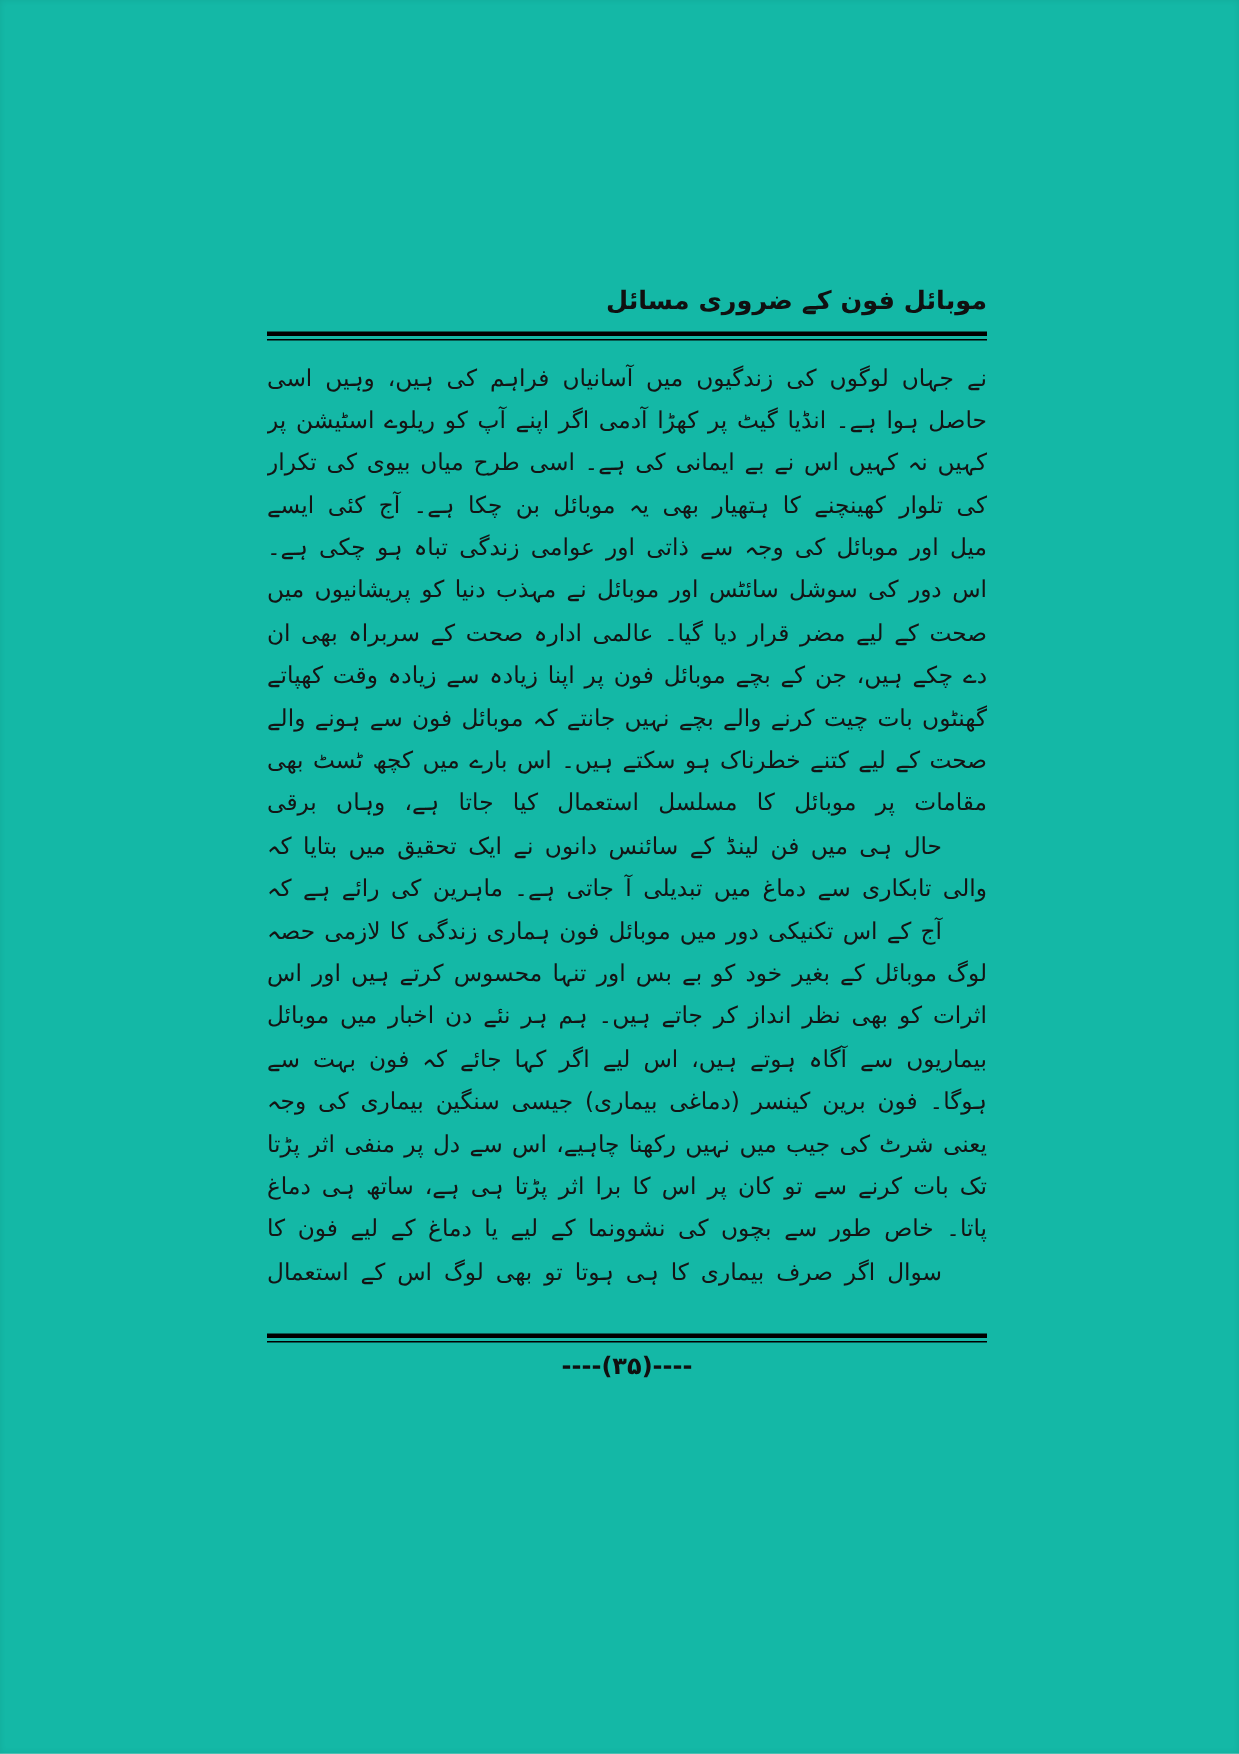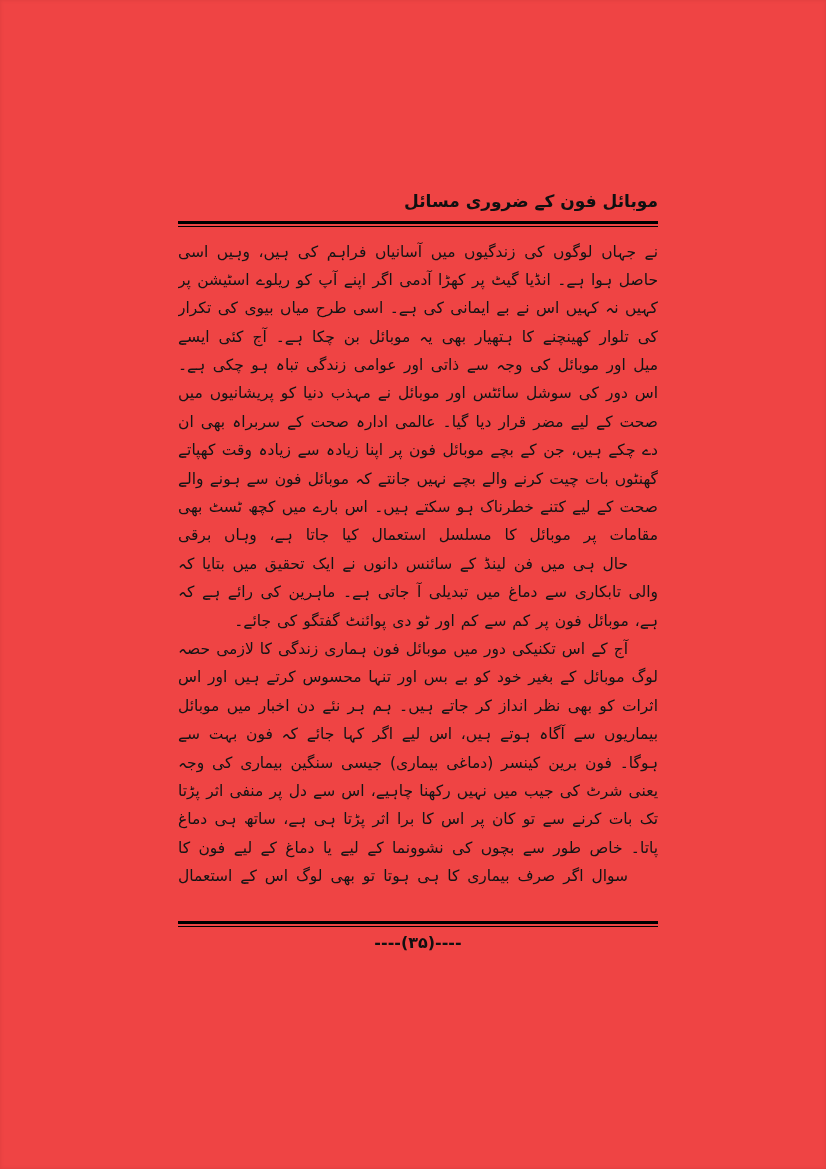--- a/index.html
+++ b/index.html
@@ -5,21 +5,21 @@
   html, body { margin: 0; padding: 0; }
   body {
     width: 826px; height: 1169px;
     background: #f4f4f2;
     font-family: "DejaVu Sans", sans-serif;
     position: relative;
     overflow: hidden;
   }
   .page {
     position: absolute; inset: 0;
-    background: #ef4444;
+    background: #14b8a6;
     box-shadow: inset 0 0 4px rgba(0,0,0,0.08);
   }
   .content {
     position: absolute;
     left: 178px; top: 186px;
     width: 480px;
     color: #141414;
   }
   
   .title {
@@ -48,21 +48,21 @@
     overflow: hidden;
     color: #141414;
     word-spacing: 1px;
   }
   .line.last   { text-align-last: right; }
   .line.indent { padding-right: 30px; }
 
   
   .footer {
     position: absolute;
-    left: 178px; top: 918px;
+    left: 178px; top: 886px;
     width: 480px;
   }
   .page-number {
     direction: ltr;
     text-align: center;
     font-weight: bold;
     font-size: 16px;
     letter-spacing: 1.5px;
     margin-top: 6px;
     color: #101010;
@@ -90,21 +90,20 @@
         <div class="line">کی تلوار کھینچنے کا ہتھیار بھی یہ موبائل بن چکا ہے۔ آج کئی ایسے معاملے سامنے آ چکے ہیں، جب ای-</div>
         <div class="line">میل اور موبائل کی وجہ سے ذاتی اور عوامی زندگی تباہ ہو چکی ہے۔ خودکشی اور قتل کا باعث بننے والے</div>
         <div class="line">اس دور کی سوشل سائٹس اور موبائل نے مہذب دنیا کو پریشانیوں میں ڈال دیا ہے۔ پہلے تو اسے</div>
         <div class="line">صحت کے لیے مضر قرار دیا گیا۔ عالمی ادارہ صحت کے سربراہ بھی ان بچوں کے والدین کو سخت انتباہ</div>
         <div class="line">دے چکے ہیں، جن کے بچے موبائل فون پر اپنا زیادہ سے زیادہ وقت کھپاتے ہیں۔ کھیل کھیل میں</div>
         <div class="line">گھنٹوں بات چیت کرنے والے بچے نہیں جانتے کہ موبائل فون سے ہونے والے خطرے ان کی</div>
         <div class="line">صحت کے لیے کتنے خطرناک ہو سکتے ہیں۔ اس بارے میں کچھ ٹسٹ بھی کیے گئے اور پتہ چلا کہ جن</div>
         <div class="line last">مقامات پر موبائل کا مسلسل استعمال کیا جاتا ہے، وہاں برقی مقناطیسی لہریں بھی بہت زیادہ ہوتی ہیں۔</div>
         <div class="line indent">حال ہی میں فن لینڈ کے سائنس دانوں نے ایک تحقیق میں بتایا کہ موبائل فون سے ہونے</div>
         <div class="line">والی تابکاری سے دماغ میں تبدیلی آ جاتی ہے۔ ماہرین کی رائے ہے کہ اس سے بچنے کا ایک ہی طریقہ</div>
-        <div class="line last">ہے، موبائل فون پر کم سے کم اور ٹو دی پوائنٹ گفتگو کی جائے۔</div>
         <div class="line indent">آج کے اس تکنیکی دور میں موبائل فون ہماری زندگی کا لازمی حصہ بن چکا ہے۔ آج زیادہ تر</div>
         <div class="line">لوگ موبائل کے بغیر خود کو بے بس اور تنہا محسوس کرتے ہیں اور اس کے لیے ہم اس کے منفی</div>
         <div class="line">اثرات کو بھی نظر انداز کر جاتے ہیں۔ ہم ہر نئے دن اخبار میں موبائل فون سے متعلق سیکڑوں</div>
         <div class="line">بیماریوں سے آگاہ ہوتے ہیں، اس لیے اگر کہا جائے کہ فون بہت سے مسائل کی جڑ ہے، تو غلط نہ</div>
         <div class="line">ہوگا۔ فون برین کینسر (دماغی بیماری) جیسی سنگین بیماری کی وجہ ہے۔ سیل فون (موبائل) دل کے پاس</div>
         <div class="line">یعنی شرٹ کی جیب میں نہیں رکھنا چاہیے، اس سے دل پر منفی اثر پڑتا ہے۔ ضرورت سے زیادہ دیر</div>
         <div class="line">تک بات کرنے سے تو کان پر اس کا برا اثر پڑتا ہی ہے، ساتھ ہی دماغ بھی اس کے اثر سے بچ نہیں</div>
         <div class="line">پاتا۔ خاص طور سے بچوں کی نشوونما کے لیے یا دماغ کے لیے فون کا اضافی استعمال نقصان دہ ہوتا</div>
         <div class="line last indent">سوال اگر صرف بیماری کا ہی ہوتا تو بھی لوگ اس کے استعمال میں احتیاط برت لیتے ۔</div>
       </div>

